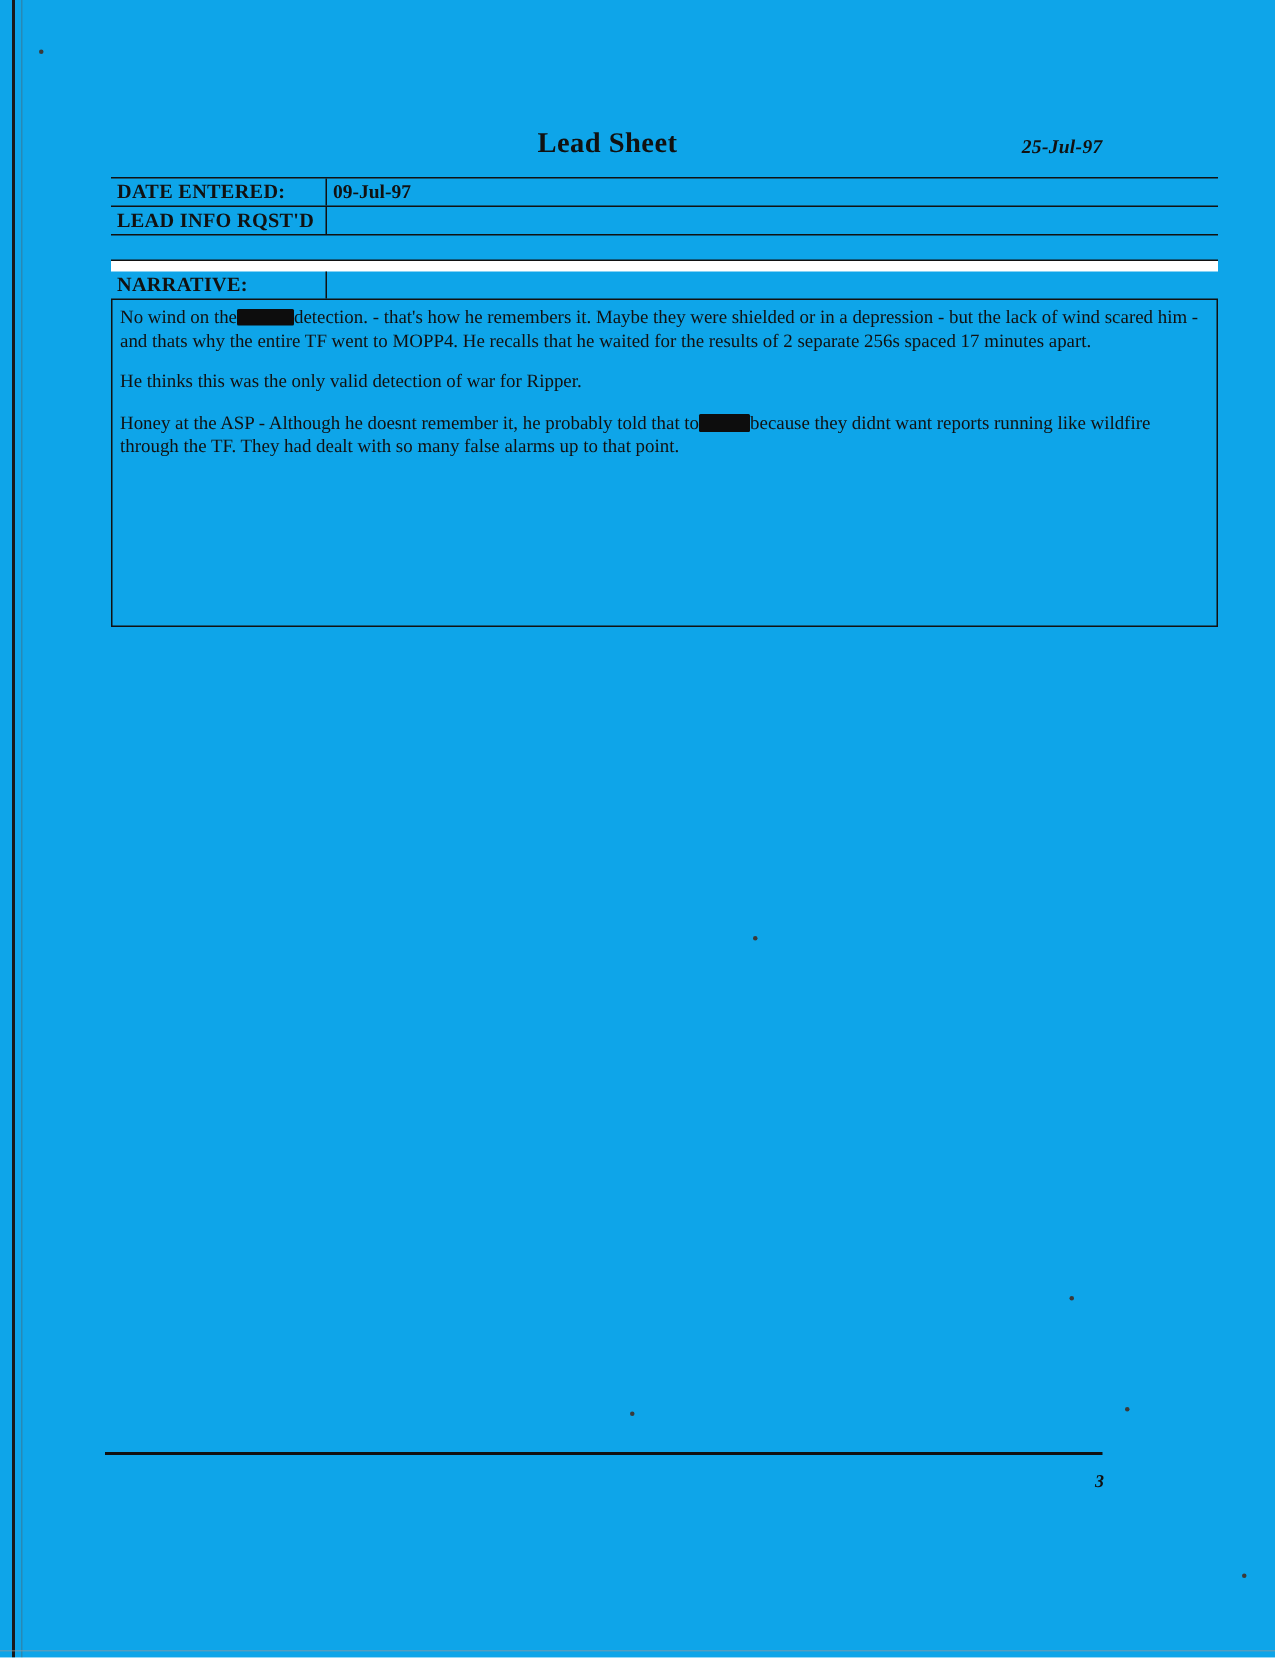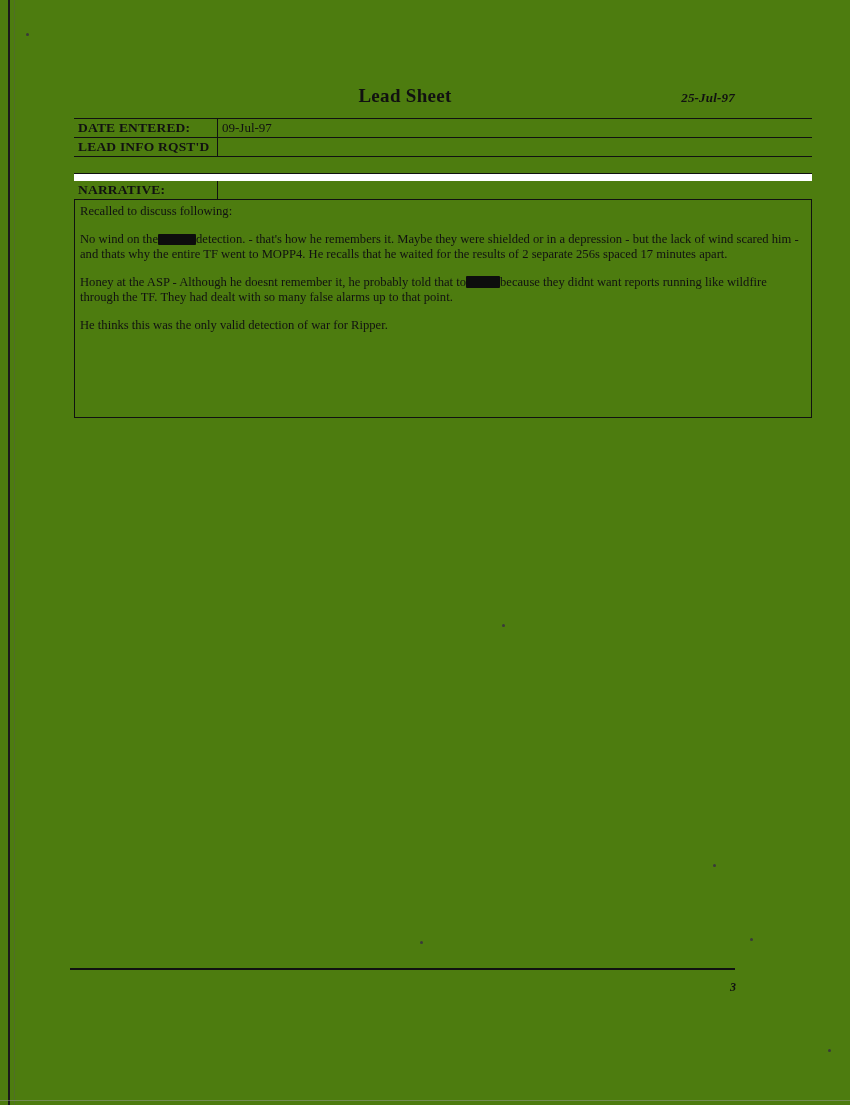--- a/index.html
+++ b/index.html
@@ -14,21 +14,21 @@
     font-family: "Liberation Serif", serif;
     color: #111;
     overflow: hidden;
   }
 
   
   .page {
     position: absolute;
     left: 0; top: 0;
     width: 850px; height: 1105px;
-    background: #4d7c0f;
+    background: #0ea5e9;
   }
   .edge-left {
     position: absolute;
     left: 8px; top: 0;
     width: 2px; height: 1105px;
     background: #1a1a1a;
   }
   .edge-left2 {
     position: absolute;
     left: 14px; top: 0;
@@ -92,20 +92,21 @@
     font-weight: bold;
     letter-spacing: .2px;
     box-sizing: border-box;
     white-space: nowrap;
   }
   .cell-value {
     flex: 1;
     padding: 1px 0 1px 4px;
     font-size: 13px;
     box-sizing: border-box;
+    font-weight: bold;
   }
   .row-blank {
     height: 16px;
     border-bottom: 1px solid #111;
   }
   .row-spacer {
     height: 7px;
     background: #fff;
   }
 
@@ -187,28 +188,27 @@
     <div class="row-blank"></div>
 
     <div class="row-spacer"></div>
 
     <div class="row">
       <div class="cell-label">NARRATIVE:</div>
       <div class="cell-value"></div>
     </div>
 
     <div class="narrative-body">
-      <p>Recalled to discuss following:</p>
 
 
       <p><span>No wind on the</span><span class="redact r-mid"></span><span>detection.  - that's how he remembers it.  Maybe they were shielded or in a depression - but the lack of wind scared him - and thats why the entire TF went to MOPP4.  He recalls that he waited for the results of 2 separate 256s spaced 17 minutes apart.</span></p>
 
+      <p>He thinks this was the only valid detection of war for Ripper.</p>
+
       <p><span>Honey at the ASP - Although he doesnt remember it, he probably told that to</span><span class="redact r-sm"></span><span>because they didnt want reports running like wildfire through the TF.  They had dealt with so many false alarms up to that point.</span></p>
-
-      <p>He thinks this was the only valid detection of war for Ripper.</p>
     </div>
 
   </div>
 
   <div class="footer-rule"></div>
   <div class="page-num">3</div>
 
 </div>
 
 </body></html>

